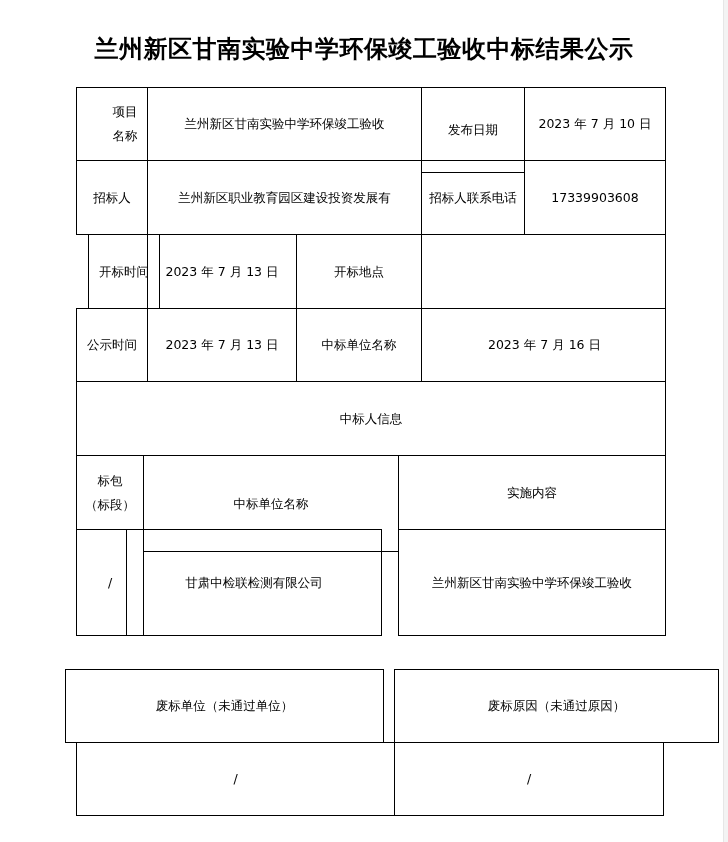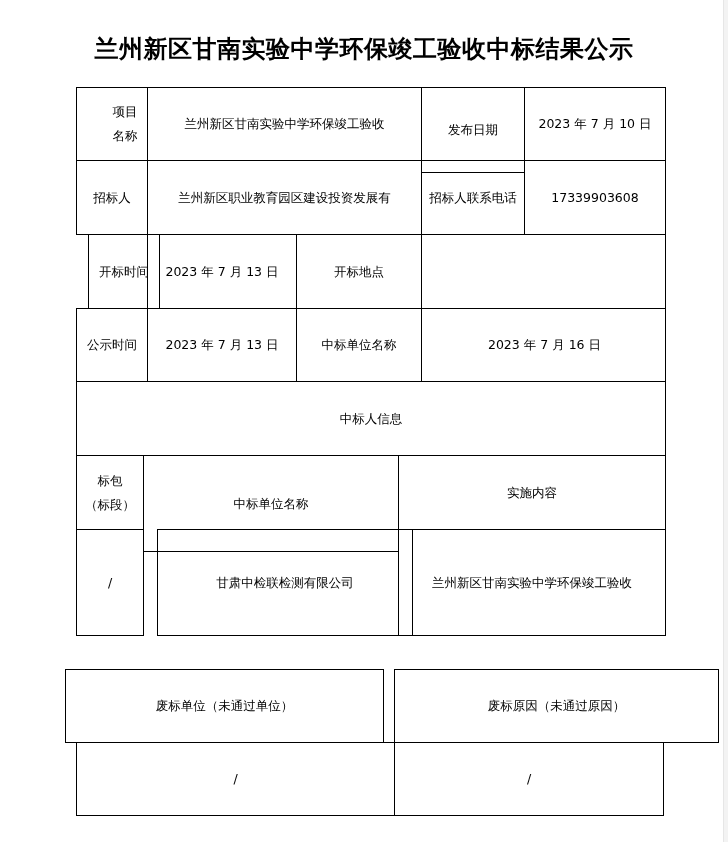--- a/index.html
+++ b/index.html
@@ -61,21 +61,21 @@
   <div class="cell" style="left:76px;top:455px;width:68px;height:75px;padding:0;">
     <div>
       <span>标包</span>
       <span>（标段）</span>
     </div>
   </div>
   <div class="cell" style="left:143px;top:455px;width:256px;height:97px;">中标单位名称</div>
   <div class="cell" style="left:398px;top:455px;width:268px;height:75px;">实施内容</div>
 
   <div class="cell" style="left:76px;top:529px;width:68px;height:107px;">/</div>
-  <div class="cell" style="left:157px;top:529px;width:256px;height:107px;">甘肃中检联检测有限公司</div>
+  <div class="cell" style="left:126px;top:529px;width:256px;height:107px;">甘肃中检联检测有限公司</div>
   <div class="cell" style="left:398px;top:529px;width:268px;height:107px;">兰州新区甘南实验中学环保竣工验收</div>
 </div>
 
 <div>
   <div class="cell" style="left:65px;top:669px;width:319px;height:74px;">废标单位（未通过单位）</div>
   <div class="cell" style="left:394px;top:669px;width:325px;height:74px;">废标原因（未通过原因）</div>
   <div class="cell" style="left:76px;top:742px;width:319px;height:74px;">/</div>
   <div class="cell" style="left:394px;top:742px;width:270px;height:74px;">/</div>
 </div>
 

